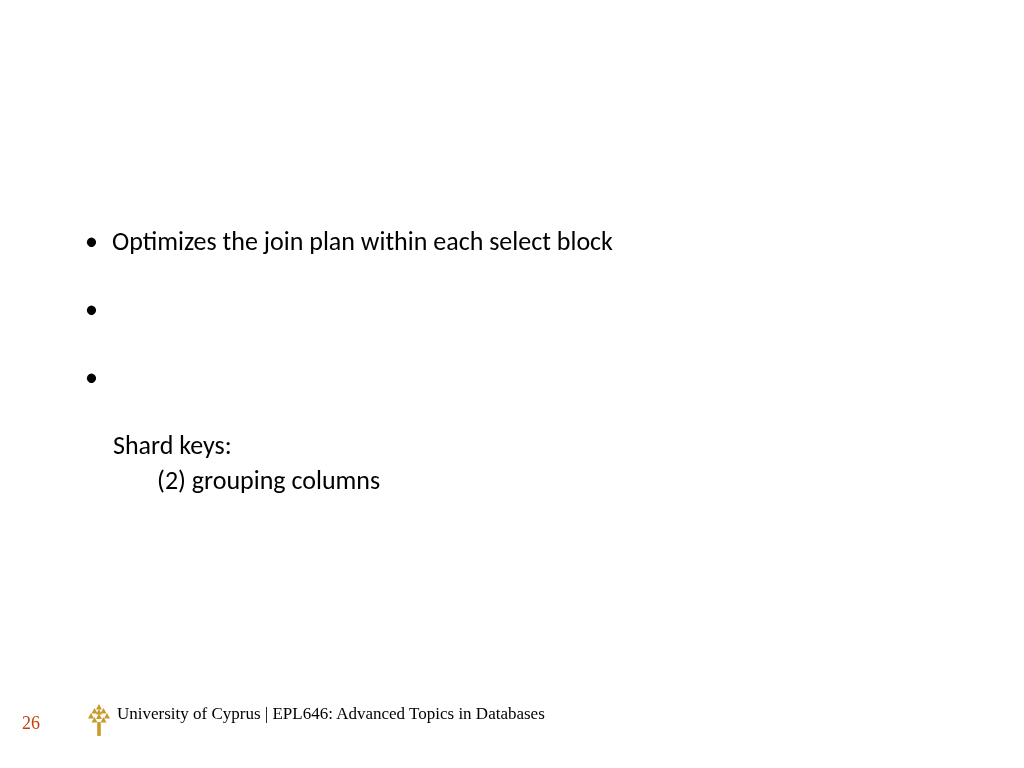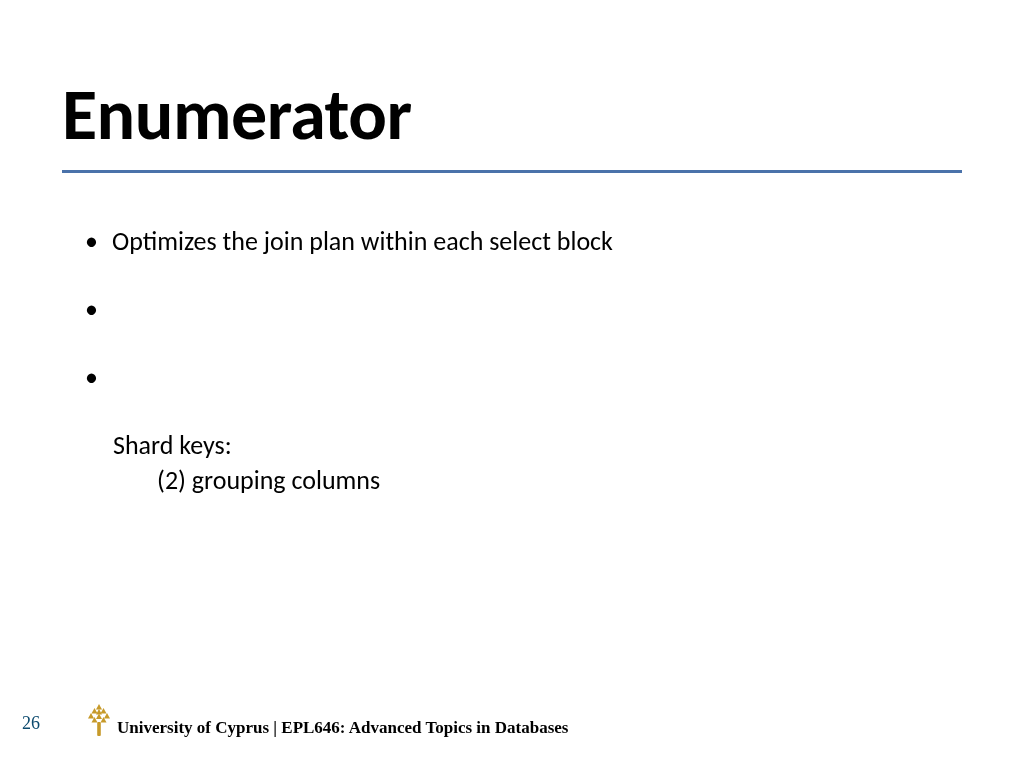--- a/index.html
+++ b/index.html
@@ -7,34 +7,30 @@
     .slide { position: relative; width: 1024px; height: 768px; }
     .title-block { position: absolute; left: 62px; top: 70px; right: 62px; }
     .title { font-size: 72px; font-weight: 700; letter-spacing: -0.5px; }
     .title-rule { margin-top: 12px; border: none; border-top: 3px solid #4a72aa; }
     .content { position: absolute; left: 85px; top: 225px; right: 60px; }
     .bullet { display: flex; align-items: flex-start; margin-bottom: 34px; font-size: 26px; line-height: 1.3; }
     .bullet .dot { flex: 0 0 auto; margin-right: 14px; font-size: 26px; line-height: 1.3; }
     .sub-block { margin-left: 28px; margin-top: 20px; font-size: 26px; line-height: 1.35; }
     .sub-line { padding-left: 44px; }
     .footer { position: absolute; left: 0; right: 0; bottom: 30px; }
-    .page-num { position: absolute; left: 22px; bottom: 4px; font-size: 18px; color: #0c4a6e; font-family: Georgia, "Times New Roman", serif; }
-    .footer-inner { position: absolute; left: 85px; bottom: 0; display: flex; align-items: flex-end; font-weight: bold; }
+    .page-num { position: absolute; left: 22px; bottom: 4px; font-size: 18px; color: #c2410c; font-family: Georgia, "Times New Roman", serif; }
+    .footer-inner { position: absolute; left: 85px; bottom: 0; display: flex; align-items: flex-start; }
     .logo { width: 28px; height: 34px; margin-right: 4px; }
     .footer-text { font-family: Georgia, "Times New Roman", serif; font-size: 17px; color: #000; }
   </style>
 </head>
 <body>
 
 <div class="slide">
 
-  <div class="title-block">
-    <h1 class="title">Enumerator</h1>
-    <hr class="title-rule">
-  </div>
 
   <div class="content">
 
     <div class="bullet">
       <span class="dot">•</span>
       <span>Optimizes the join plan within each select block</span>
     </div>
 
     <div class="bullet">
       <span class="dot">•</span>

